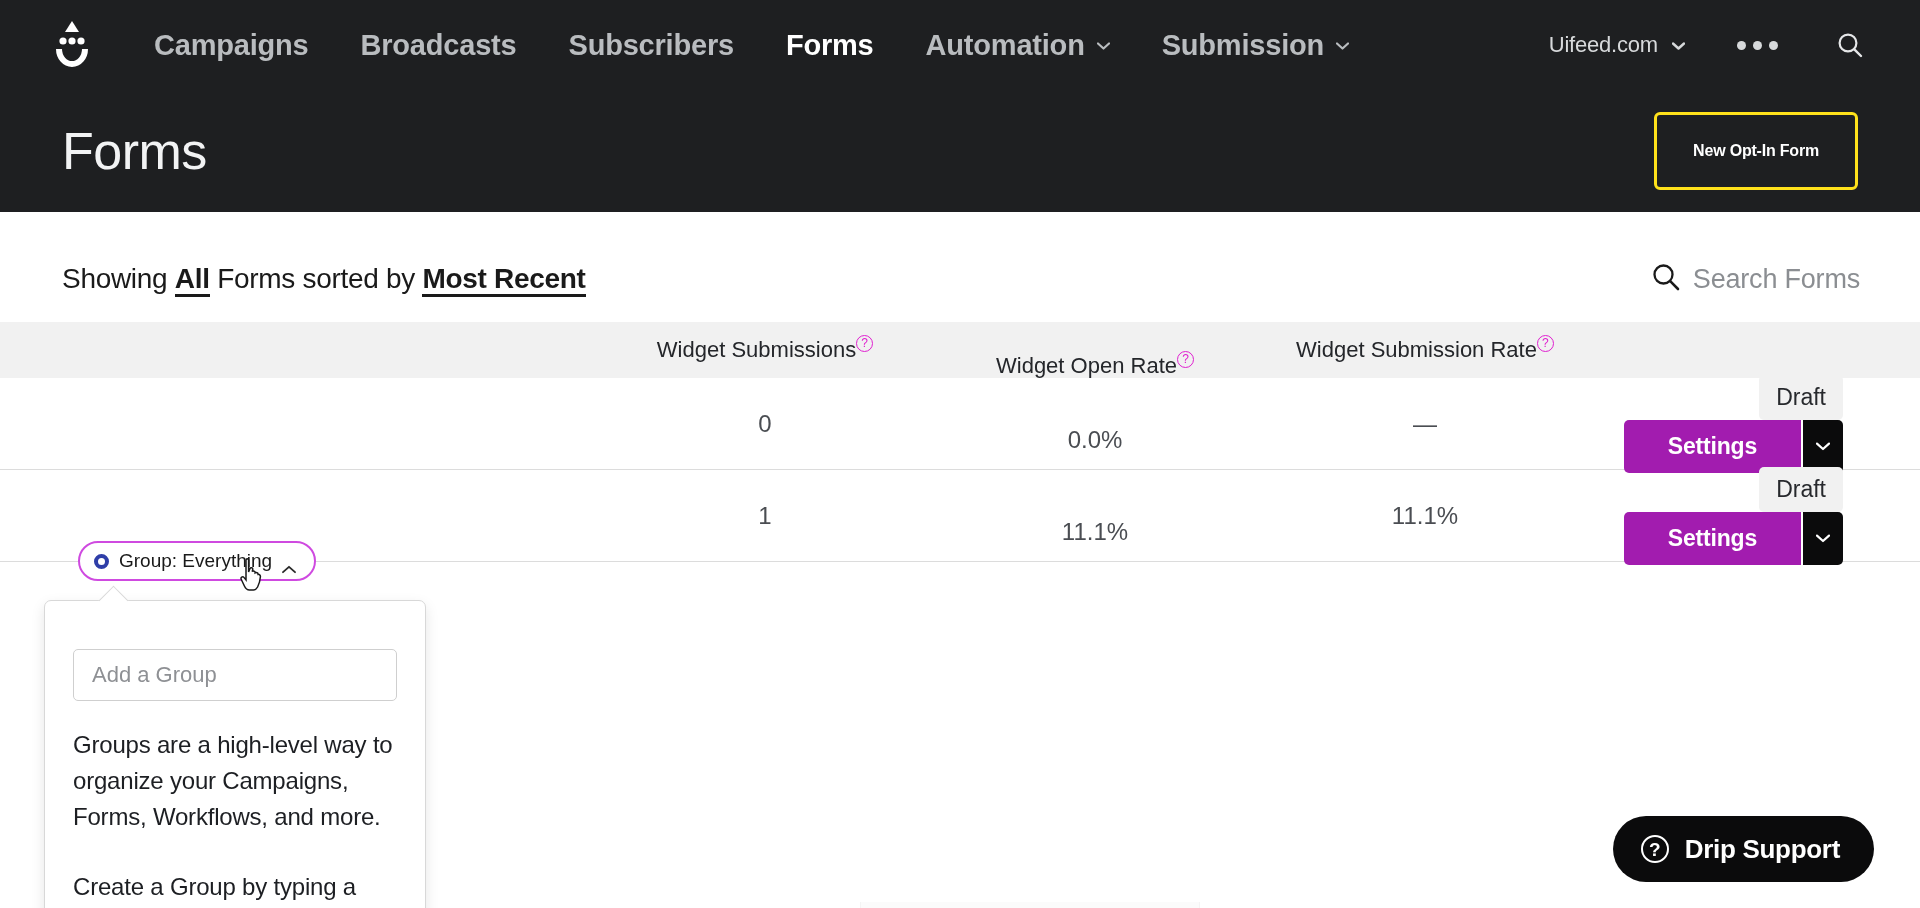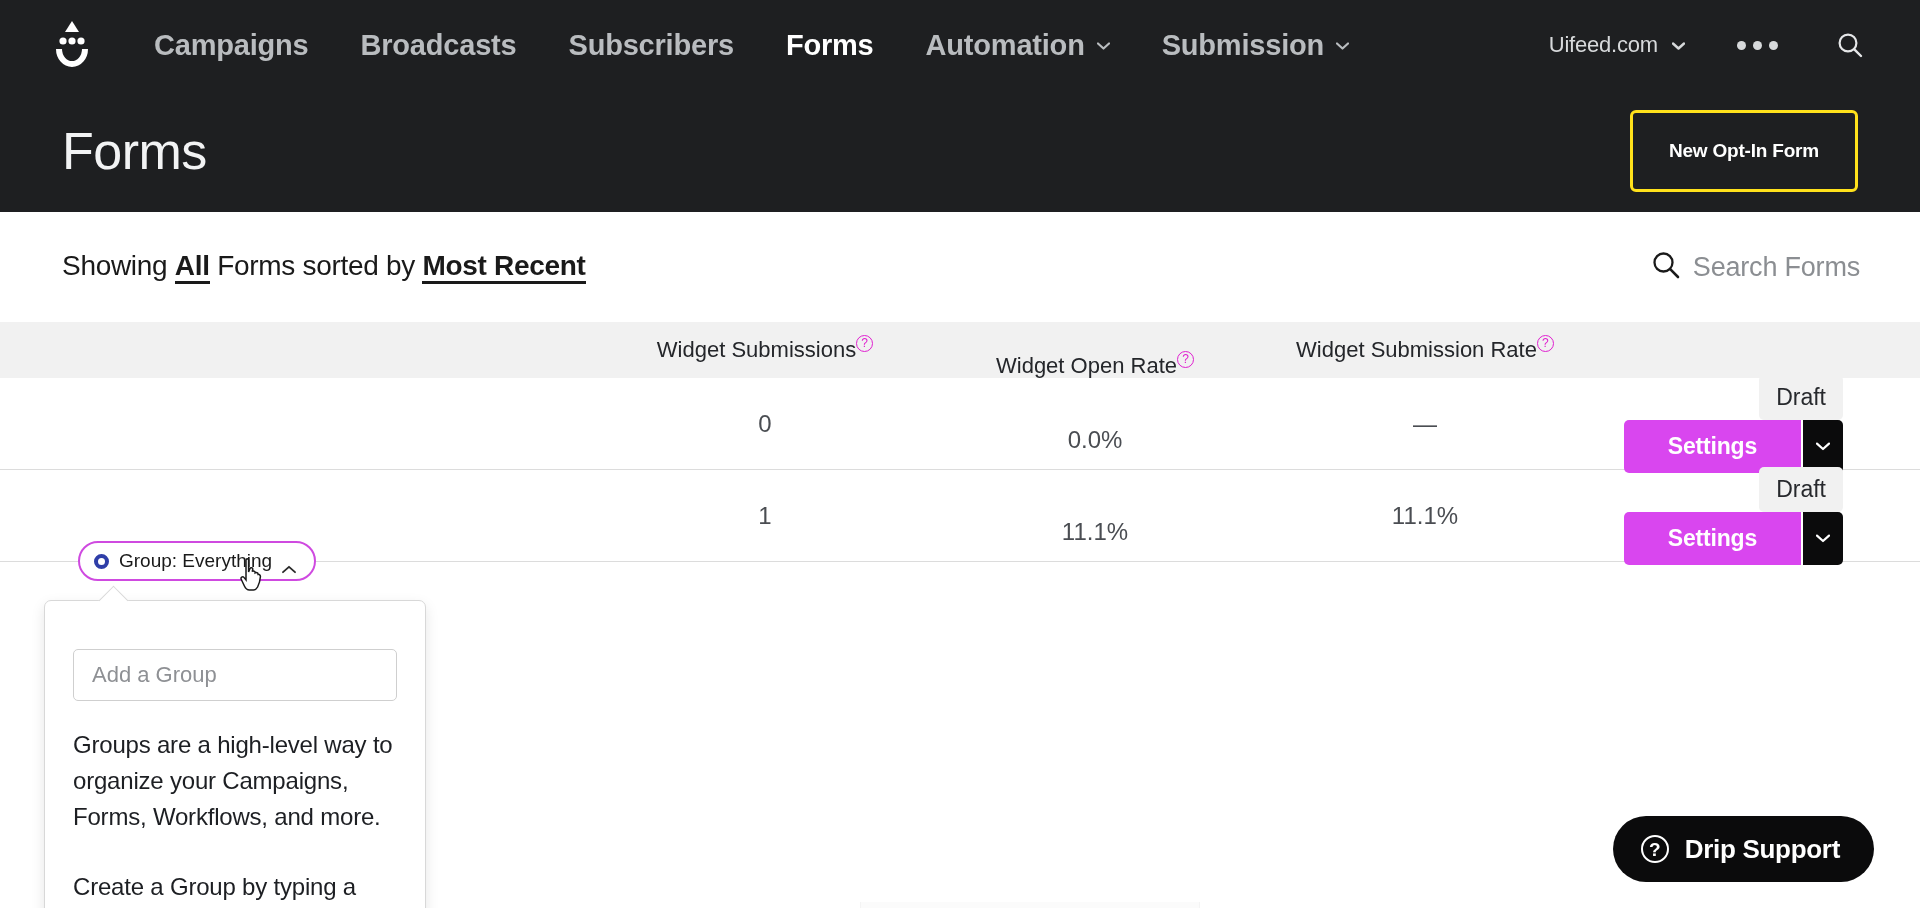--- a/index.html
+++ b/index.html
@@ -92,35 +92,35 @@
     color: #f2f3f4;
     font-size: 52px;
     font-weight: 300;
     letter-spacing: -0.5px;
   }
   .newform-btn {
     margin-left: auto;
     border: 3px solid #ffe11b;
     border-radius: 6px;
     color: #ffffff;
-    font-size: 19px;
+    font-size: 16px;
     font-weight: bold;
     letter-spacing: -0.2px;
     padding: 27px 36px;
     background: transparent;
     cursor: pointer;
     margin-right: 14px;
   }
 
   
   .content { position: relative; background: #fff; height: 698px; }
 
   .subbar {
     display: flex;
-    align-items: flex-start;
+    align-items: center;
     padding: 38px 60px 0 62px;
     height: 96px;
   }
   .showing {
     font-size: 28px;
     color: #1a1a1a;
     font-weight: 300;
     letter-spacing: -0.3px;
   }
   .showing b {
@@ -195,21 +195,21 @@
     vertical-align: middle;
   }
   .settings-group {
     display: inline-flex;
     vertical-align: middle;
     margin-left: 26px;
     border-radius: 5px;
     overflow: hidden;
   }
   .settings-btn {
-    background: #d946ef;
+    background: #a21caf;
     color: #fff;
     font-size: 23px;
     font-weight: bold;
     letter-spacing: -0.2px;
     border: none;
     padding: 13px 44px;
     cursor: pointer;
     font-family: "Liberation Sans", sans-serif;
   }
   .settings-split {

